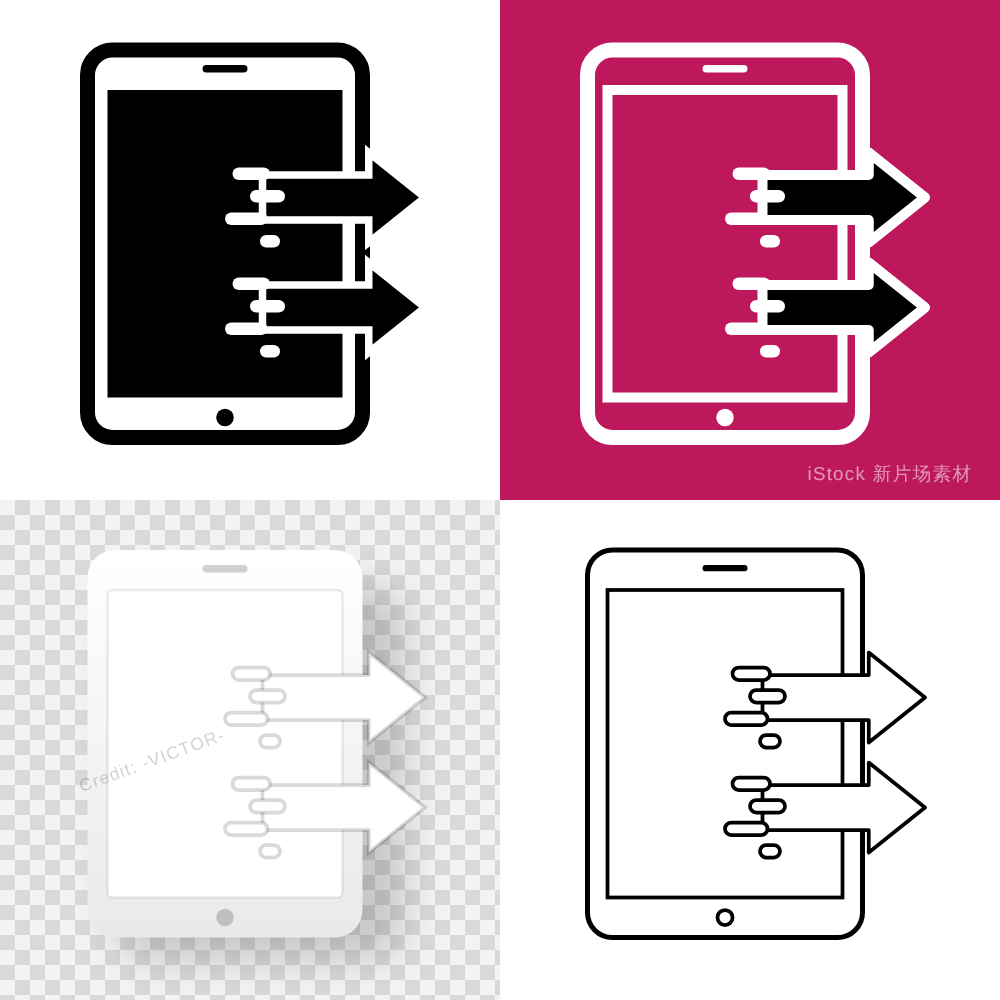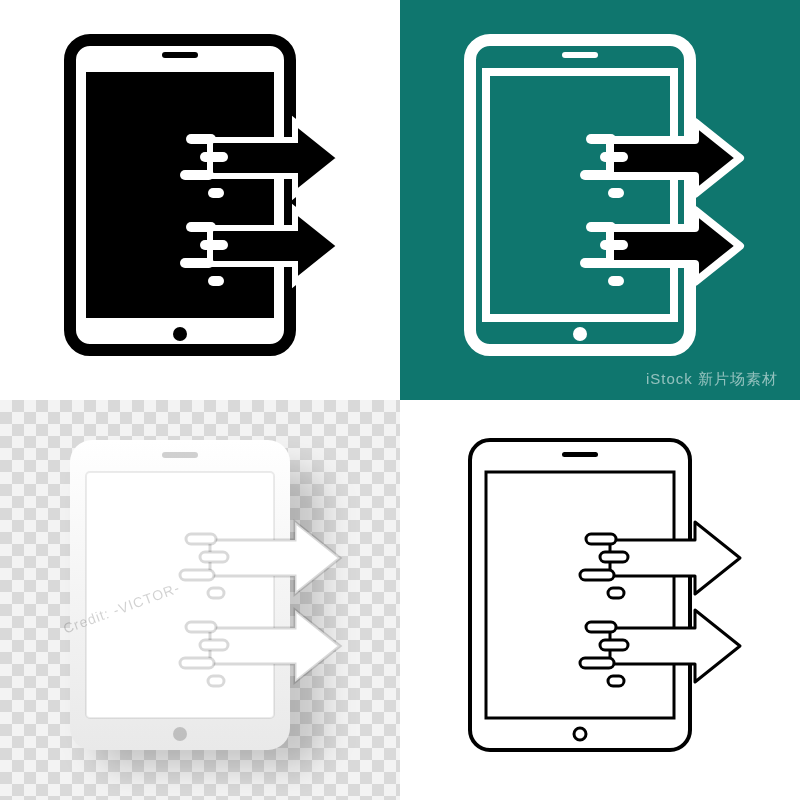--- a/index.html
+++ b/index.html
@@ -14,21 +14,21 @@
     height: 800px;
   }
   .cell {
     position: relative;
     display: flex;
     align-items: center;
     justify-content: center;
     overflow: hidden;
   }
   .cell-tl { background: #ffffff; }
-  .cell-tr { background: #0f766e; align-items: center; }
+  .cell-tr { background: #be185d; align-items: center; }
   .cell-bl { background: #ffffff; }
   .cell-br { background: #ffffff; }
 
   
   .checker {
     position: absolute;
     inset: 0;
     background-image:
       linear-gradient(45deg, #d9d9d9 25%, transparent 25%),
       linear-gradient(-45deg, #d9d9d9 25%, transparent 25%),

